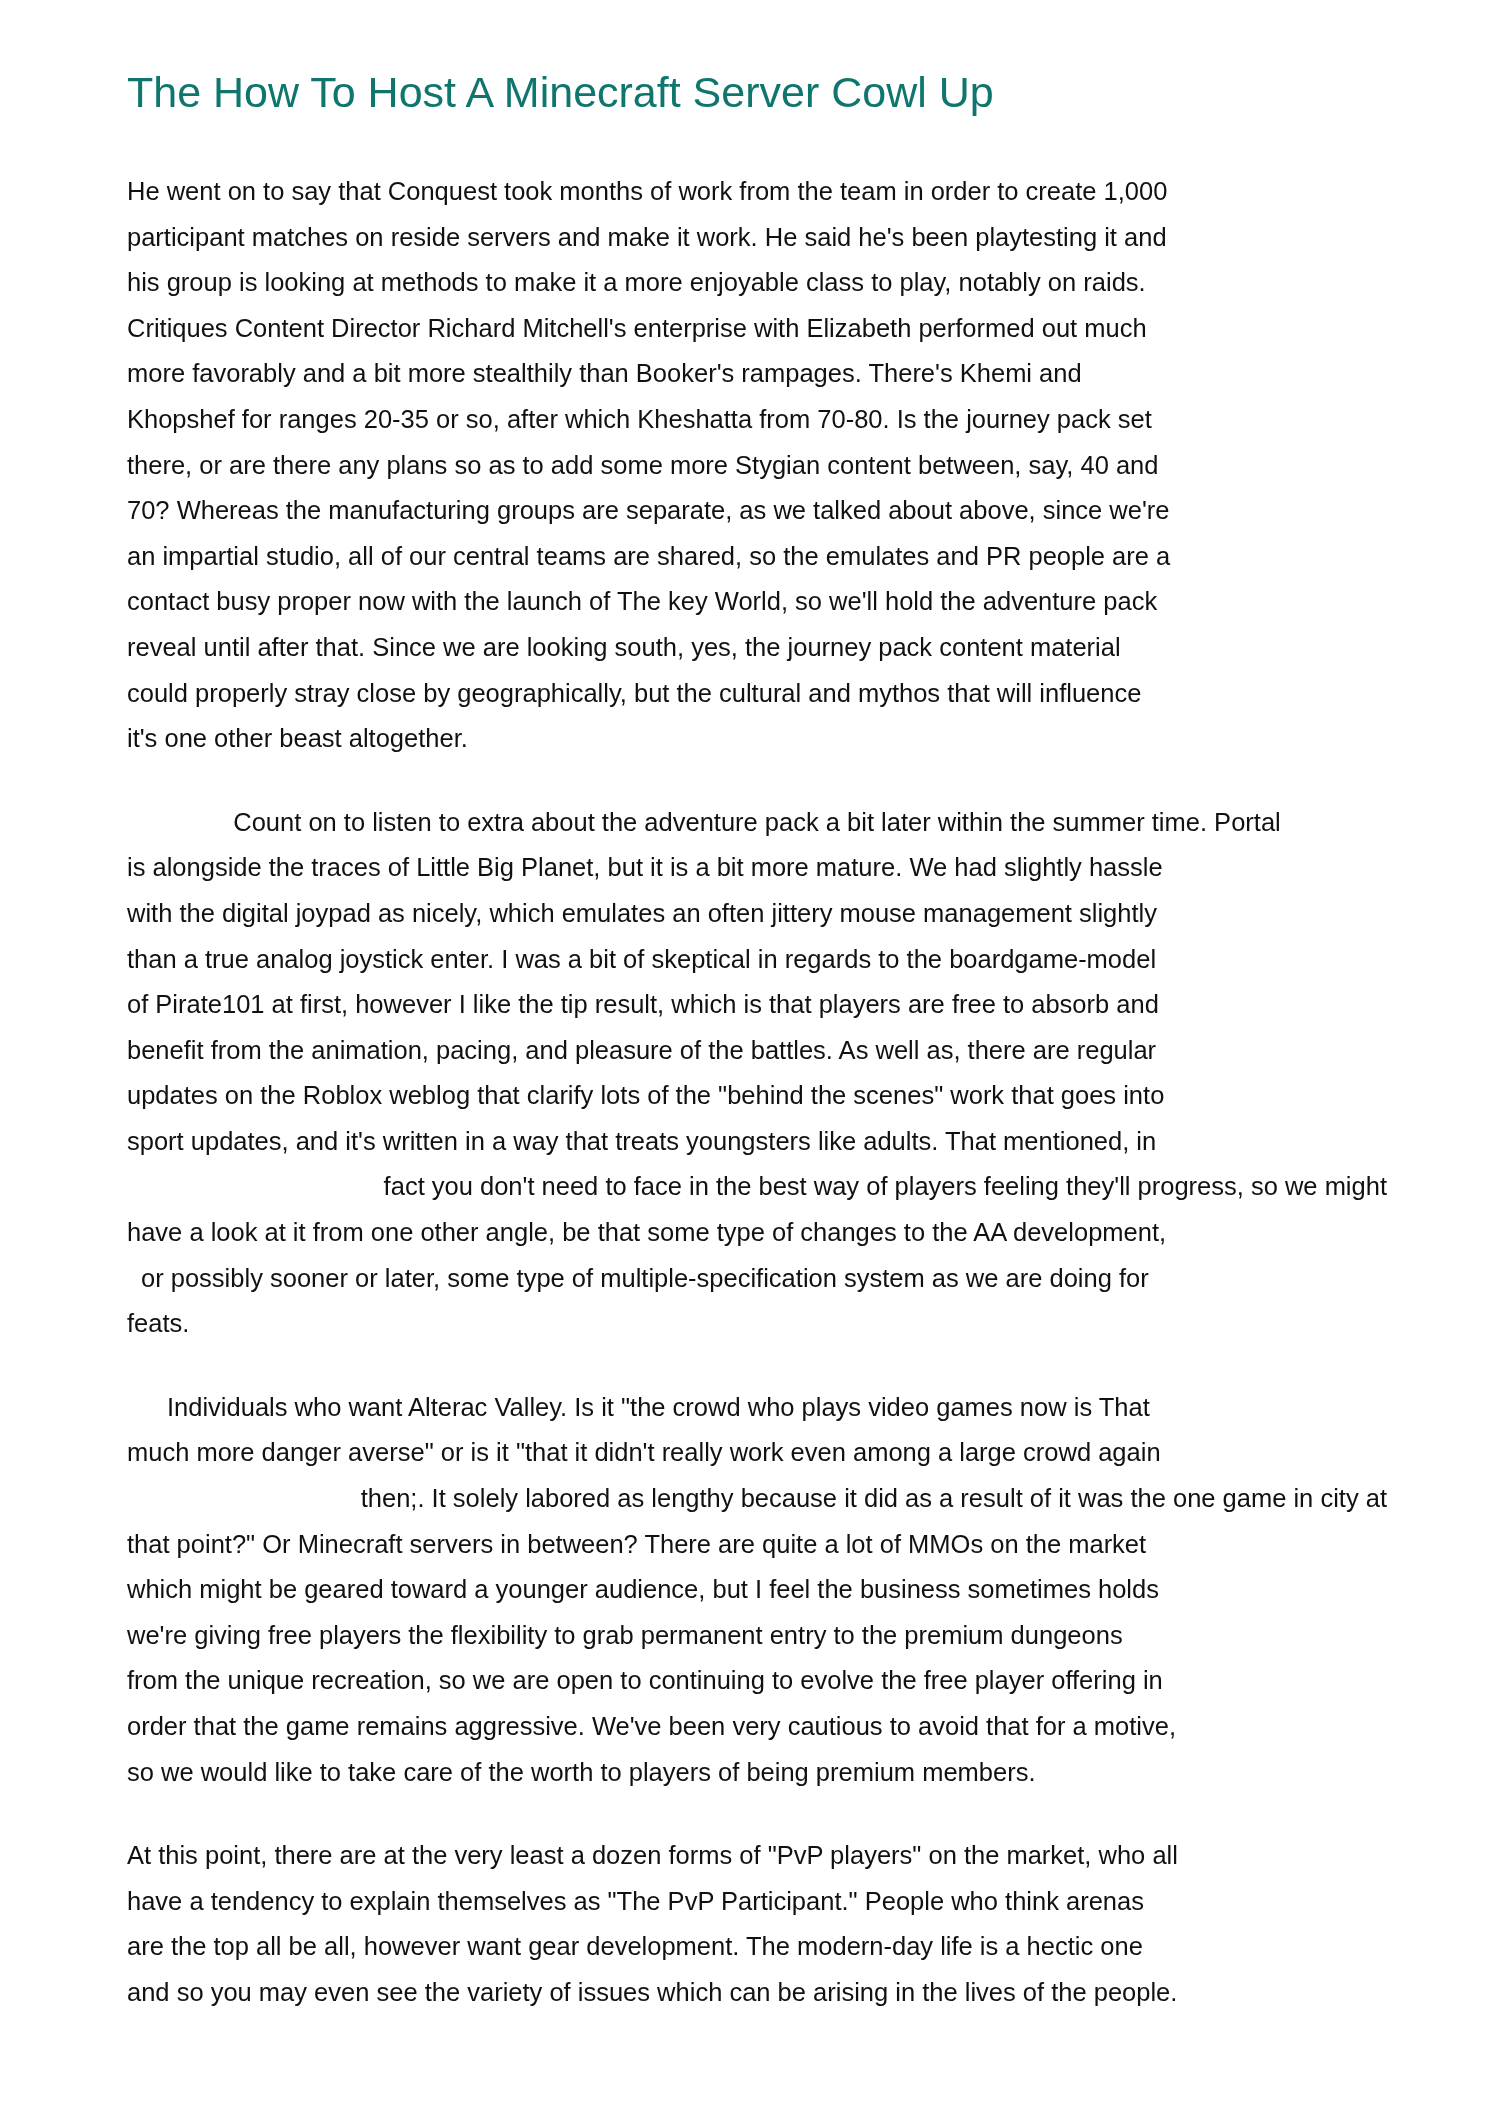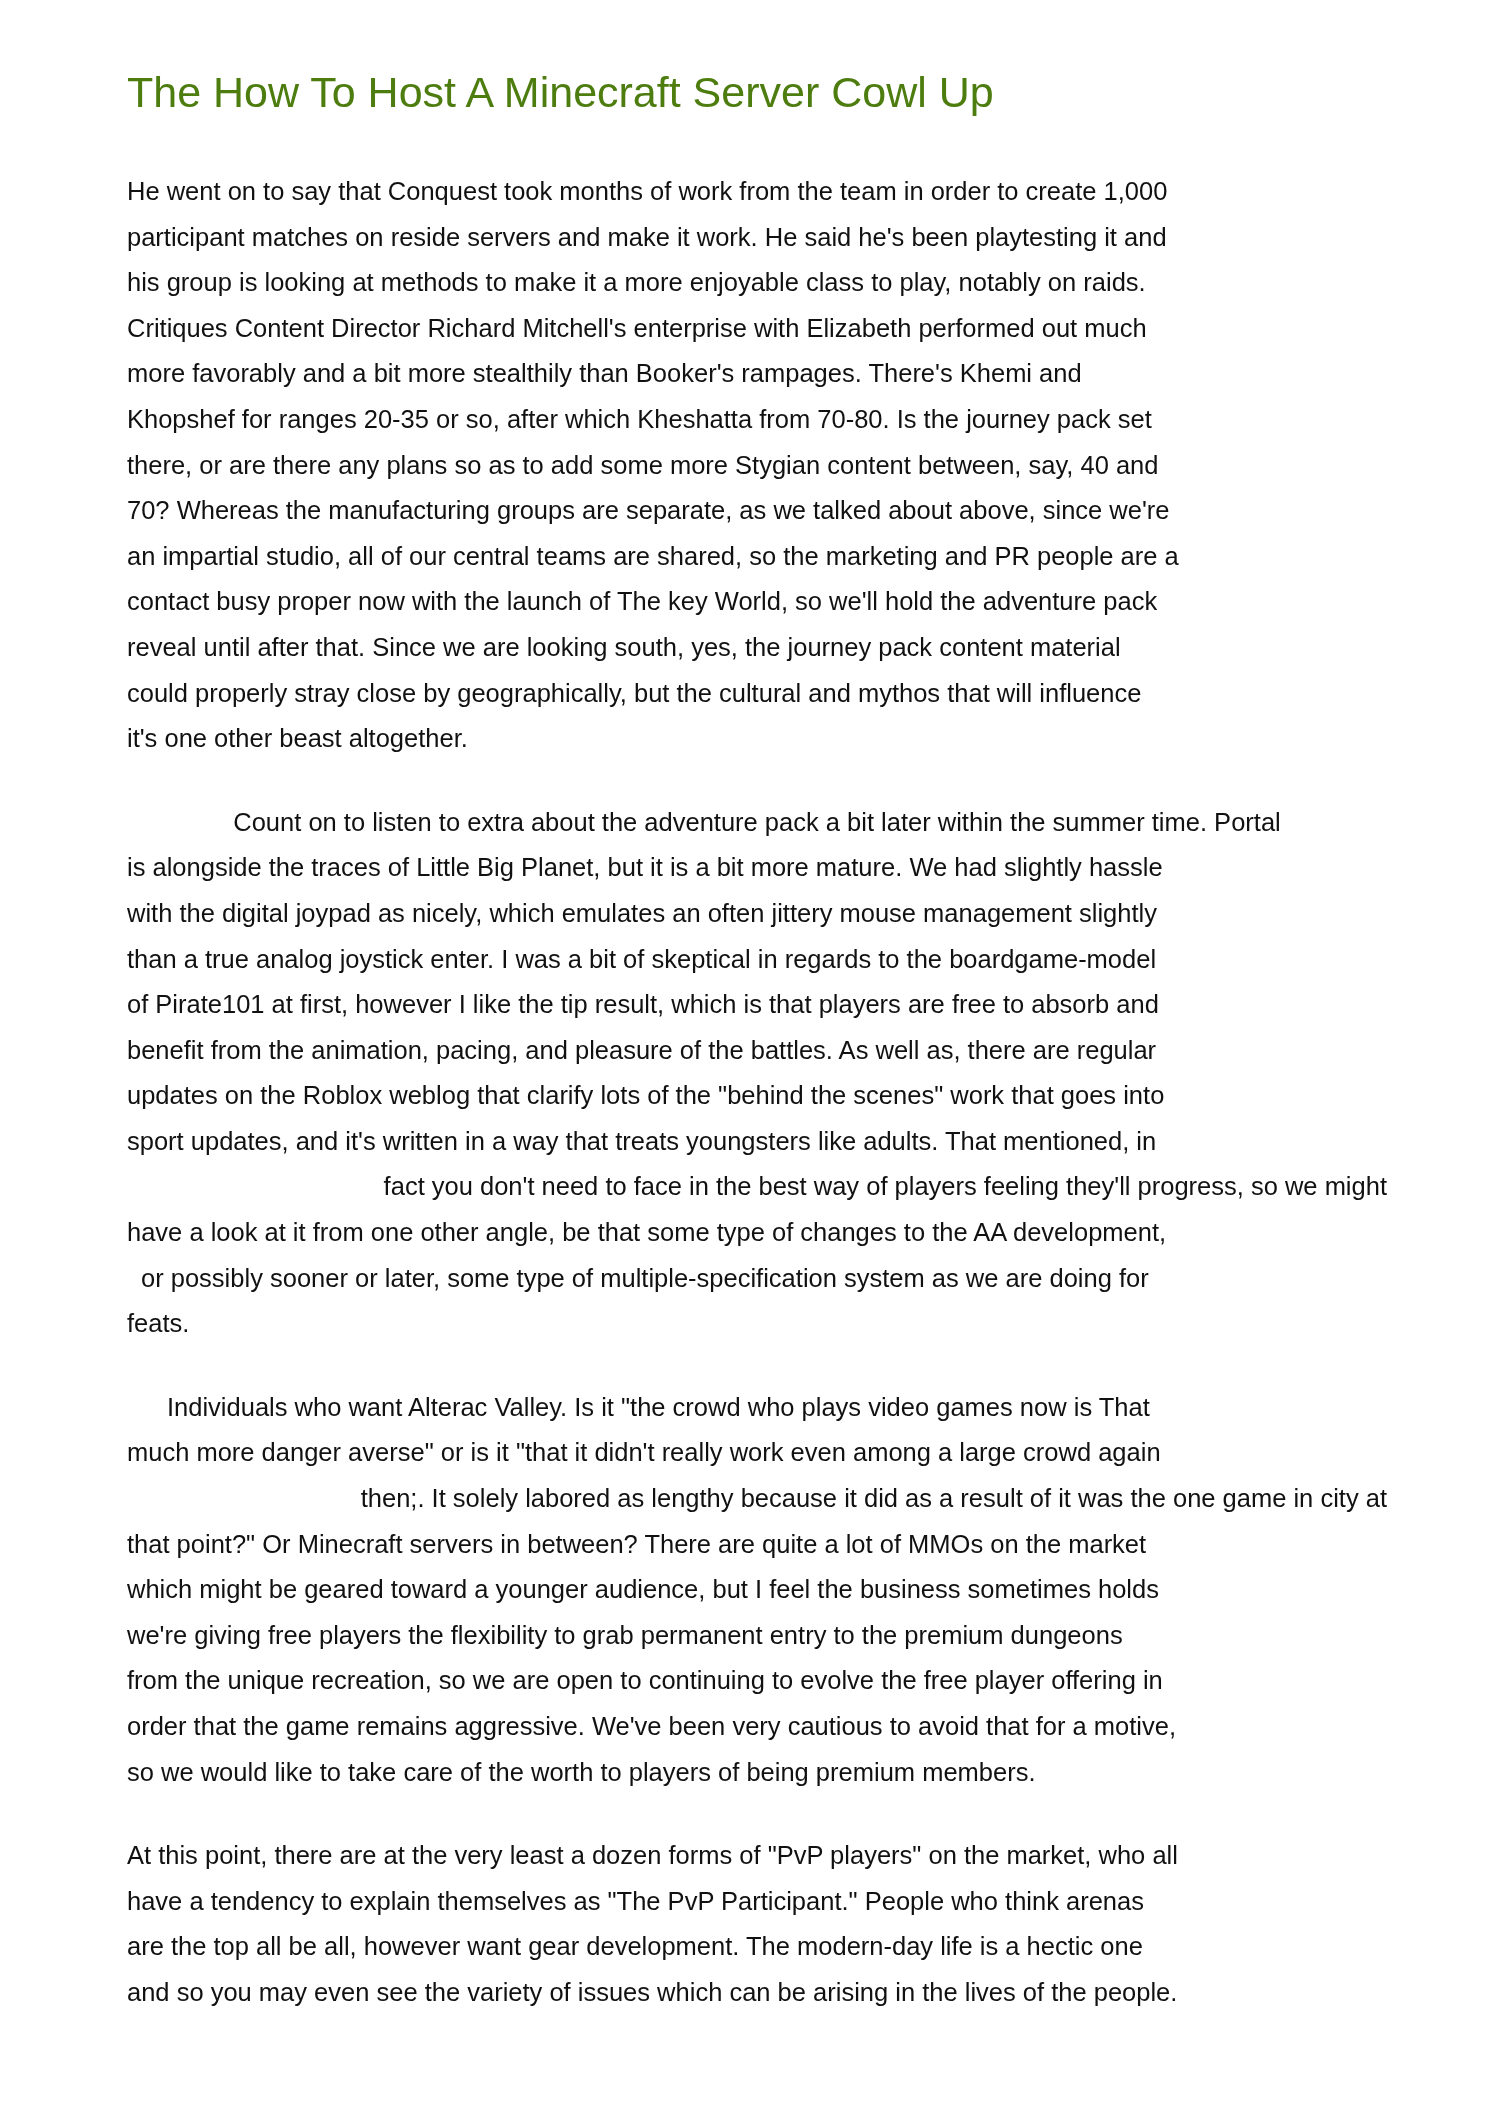--- a/index.html
+++ b/index.html
@@ -3,21 +3,21 @@
 <meta charset="utf-8">
 <style>
   html, body { margin: 0; padding: 0; background: #ffffff; }
   body { width: 1500px; height: 2123px; overflow: hidden; position: relative; }
   .page {
     position: absolute; left: 127px; top: 62px; width: 1260px;
     font-family: "Liberation Sans", sans-serif; color: #111111;
   }
   h1 {
     margin: 0; font-weight: normal; font-size: 43px; line-height: 60px;
-    letter-spacing: 0px; color: #4d7c0f;
+    letter-spacing: 0px; color: #0f766e;
   }
   p {
     margin: 0; font-size: 25.5px; line-height: 45.6px;
   }
   .p1 { margin-top: 47px; }
   .pn { margin-top: 38px; }
 </style>
 </head>
 <body>
 
@@ -26,21 +26,21 @@
   <div id="body">
       <p class="p1">
         <span style="display: block; white-space: nowrap;">He went on to say that Conquest took months of work from the team in order to create 1,000</span>
         <span style="display: block; white-space: nowrap;">participant matches on reside servers and make it work. He said he's been playtesting it and</span>
         <span style="display: block; white-space: nowrap;">his group is looking at methods to make it a more enjoyable class to play, notably on raids.</span>
         <span style="display: block; white-space: nowrap;">Critiques Content Director Richard Mitchell's enterprise with Elizabeth performed out much</span>
         <span style="display: block; white-space: nowrap;">more favorably and a bit more stealthily than Booker's rampages. There's Khemi and</span>
         <span style="display: block; white-space: nowrap;">Khopshef for ranges 20-35 or so, after which Kheshatta from 70-80. Is the journey pack set</span>
         <span style="display: block; white-space: nowrap;">there, or are there any plans so as to add some more Stygian content between, say, 40 and</span>
         <span style="display: block; white-space: nowrap;">70? Whereas the manufacturing groups are separate, as we talked about above, since we're</span>
-        <span style="display: block; white-space: nowrap;">an impartial studio, all of our central teams are shared, so the marketing and PR people are a</span>
+        <span style="display: block; white-space: nowrap;">an impartial studio, all of our central teams are shared, so the emulates and PR people are a</span>
         <span style="display: block; white-space: nowrap;">contact busy proper now with the launch of The key World, so we'll hold the adventure pack</span>
         <span style="display: block; white-space: nowrap;">reveal until after that. Since we are looking south, yes, the journey pack content material</span>
         <span style="display: block; white-space: nowrap;">could properly stray close by geographically, but the cultural and mythos that will influence</span>
         <span style="display: block; white-space: nowrap;">it's one other beast altogether.</span>
       </p>
       <p class="pn">
         <span style="display: block; white-space: nowrap; text-align: center;">Count on to listen to extra about the adventure pack a bit later within the summer time. Portal</span>
         <span style="display: block; white-space: nowrap;">is alongside the traces of Little Big Planet, but it is a bit more mature. We had slightly hassle</span>
         <span style="display: block; white-space: nowrap;">with the digital joypad as nicely, which emulates an often jittery mouse management slightly</span>
         <span style="display: block; white-space: nowrap;">than a true analog joystick enter. I was a bit of skeptical in regards to the boardgame-model</span>

